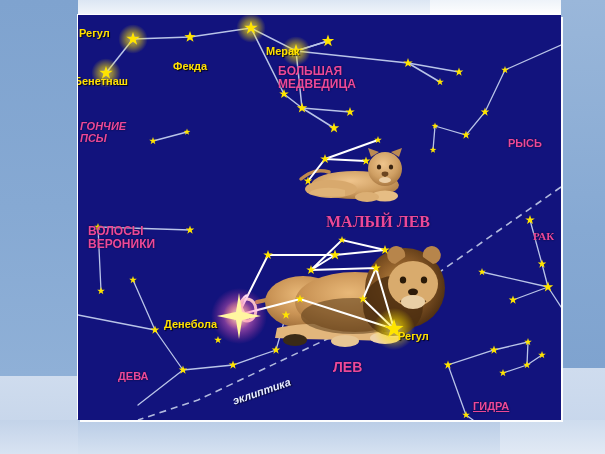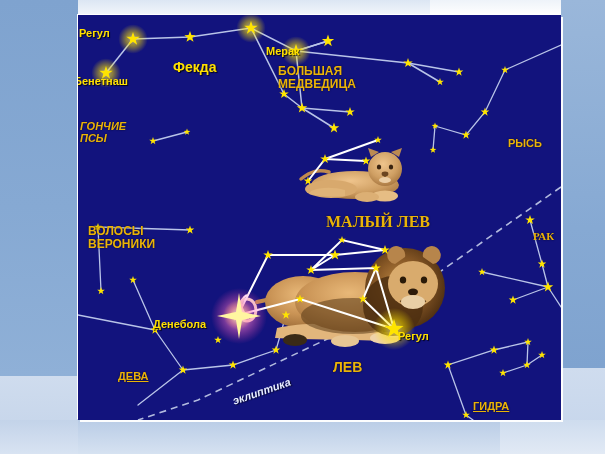--- a/index.html
+++ b/index.html
@@ -45,21 +45,21 @@
 
   
   .photo{position:absolute;pointer-events:none;}
 
   #lion-big{left:155px;top:225px;width:230px;height:125px;}
   #cub{left:215px;top:130px;width:120px;height:60px;}
 
   
   .lbl{position:absolute;white-space:pre;pointer-events:none;
        line-height:1.12;}
-  .lbl-white{color:#eab308;font-weight:bold;
+  .lbl-white{color:#ec4899;font-weight:bold;
        text-shadow:0 0 2px rgba(0,0,0,.7);}
   .lbl-yellow{color:#ffe000;font-weight:bold;
        text-shadow:1px 1px 1px rgba(0,0,0,.85);}
   .ecl-label{color:#e8eeff;font-style:italic;font-weight:bold;
        transform:rotate(-19deg);transform-origin:left center;
        text-shadow:1px 1px 1px rgba(0,0,0,.6);}
 </style>
 </head>
 <body>
 
@@ -417,27 +417,27 @@
         <div class="lbl lbl-white" style="left: 200px; top: 50px; font-size: 12px;">БОЛЬШАЯ
 МЕДВЕДИЦА</div>
         <div class="lbl lbl-white" style="left: 2px; top: 105px; font-size: 11px; font-style: italic;">ГОНЧИЕ
 ПСЫ</div>
         <div class="lbl lbl-white" style="left: 430px; top: 110px; font-size: 11px; margin-top: 12px;">РЫСЬ</div>
         <div class="lbl lbl-white" style="left: 248px; top: 198px; font-size: 16px; font-family: Liberation Serif, serif;">МАЛЫЙ ЛЕВ</div>
         <div class="lbl lbl-white" style="left: 10px; top: 210px; font-size: 12px;">ВОЛОСЫ
 ВЕРОНИКИ</div>
         <div class="lbl lbl-white" style="left: 455px; top: 215px; font-size: 11px; font-family: Liberation Serif, serif;">РАК</div>
         <div class="lbl lbl-white" style="left: 255px; top: 345px; font-size: 14px;">ЛЕВ</div>
-        <div class="lbl lbl-white" style="left: 40px; top: 355px; font-size: 11px; text-decoration: underline;">ДЕВА</div>
+        <div class="lbl lbl-white" style="left: 40px; top: 355px; font-size: 11px;">ДЕВА</div>
         <div class="lbl lbl-white" style="left: 395px; top: 385px; font-size: 11px; text-decoration: underline;">ГИДРА</div>
         <div class="lbl lbl-yellow" style="left: 1px; top: 12px; font-size: 11px;">Регул</div>
-        <div class="lbl lbl-yellow" style="left: 95px; top: 45px; font-size: 14px;">Фекда</div>
+        <div class="lbl lbl-yellow" style="left: 95px; top: 45px; font-size: 11px;">Фекда</div>
         <div class="lbl lbl-yellow" style="left: 188px; top: 30px; font-size: 11px;">Мерак</div>
         <div class="lbl lbl-yellow" style="left: -4px; top: 60px; font-size: 11px;">Бенетнаш</div>
-        <div class="lbl lbl-yellow" style="left: 75px; top: 303px; font-size: 11px;">Денебола</div>
+        <div class="lbl lbl-yellow" style="left: 86px; top: 303px; font-size: 11px;">Денебола</div>
         <div class="lbl lbl-yellow" style="left: 320px; top: 315px; font-size: 11px; text-align: center;">Регул</div>
       </div>
 
     <div class="lbl ecl-label" id="ecl-label" style="left: 155px; top: 380px; font-size: 11px;">эклиптика</div>
 
   </div>
 
 </div>
 
 </body></html>

